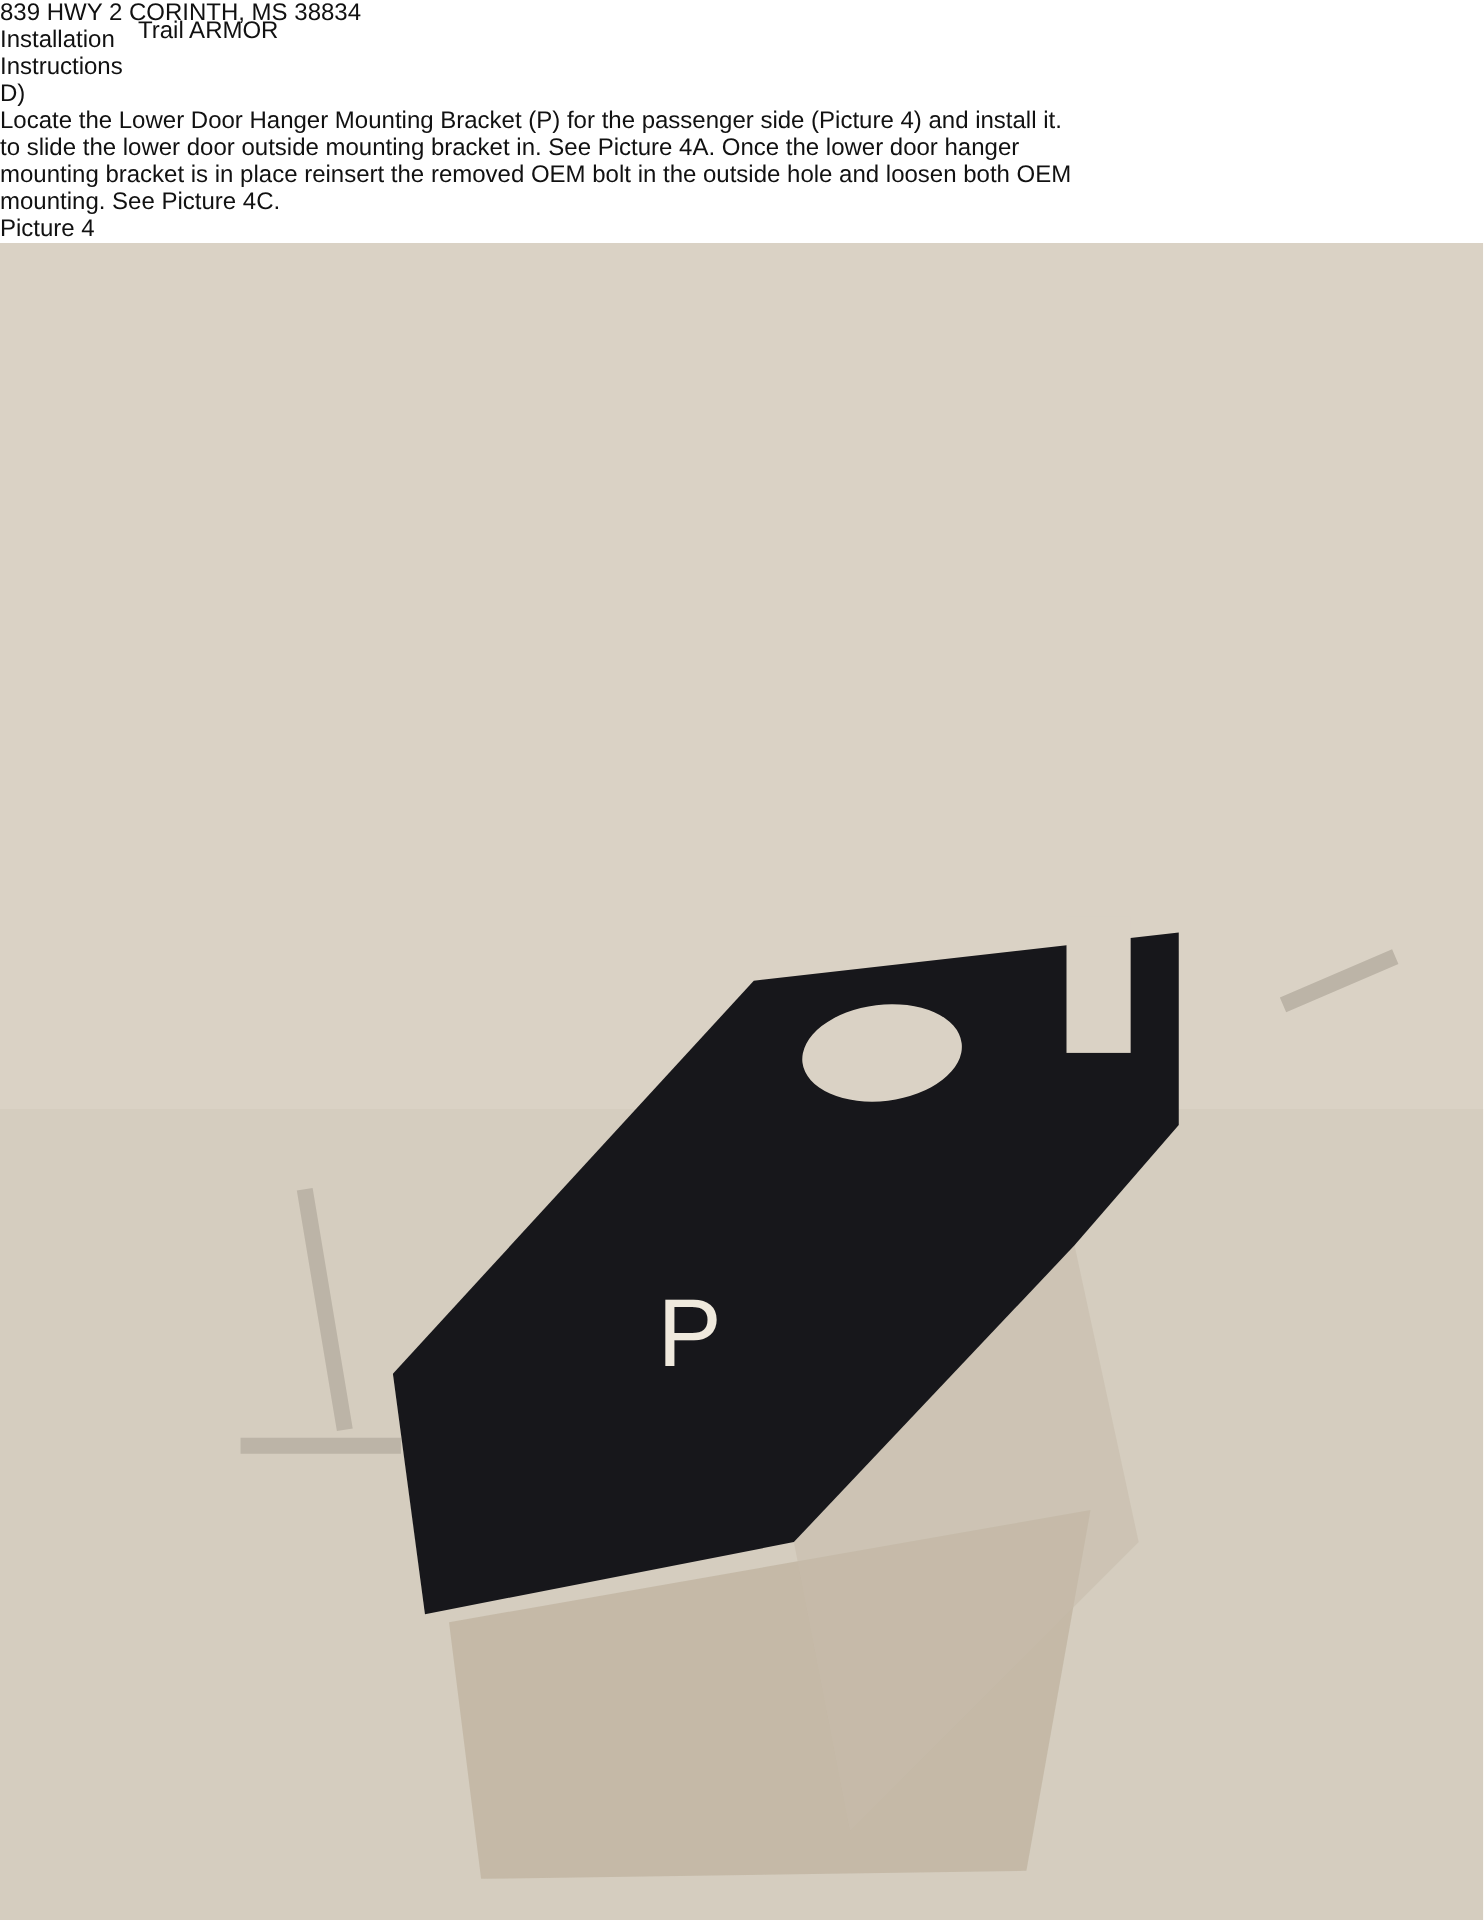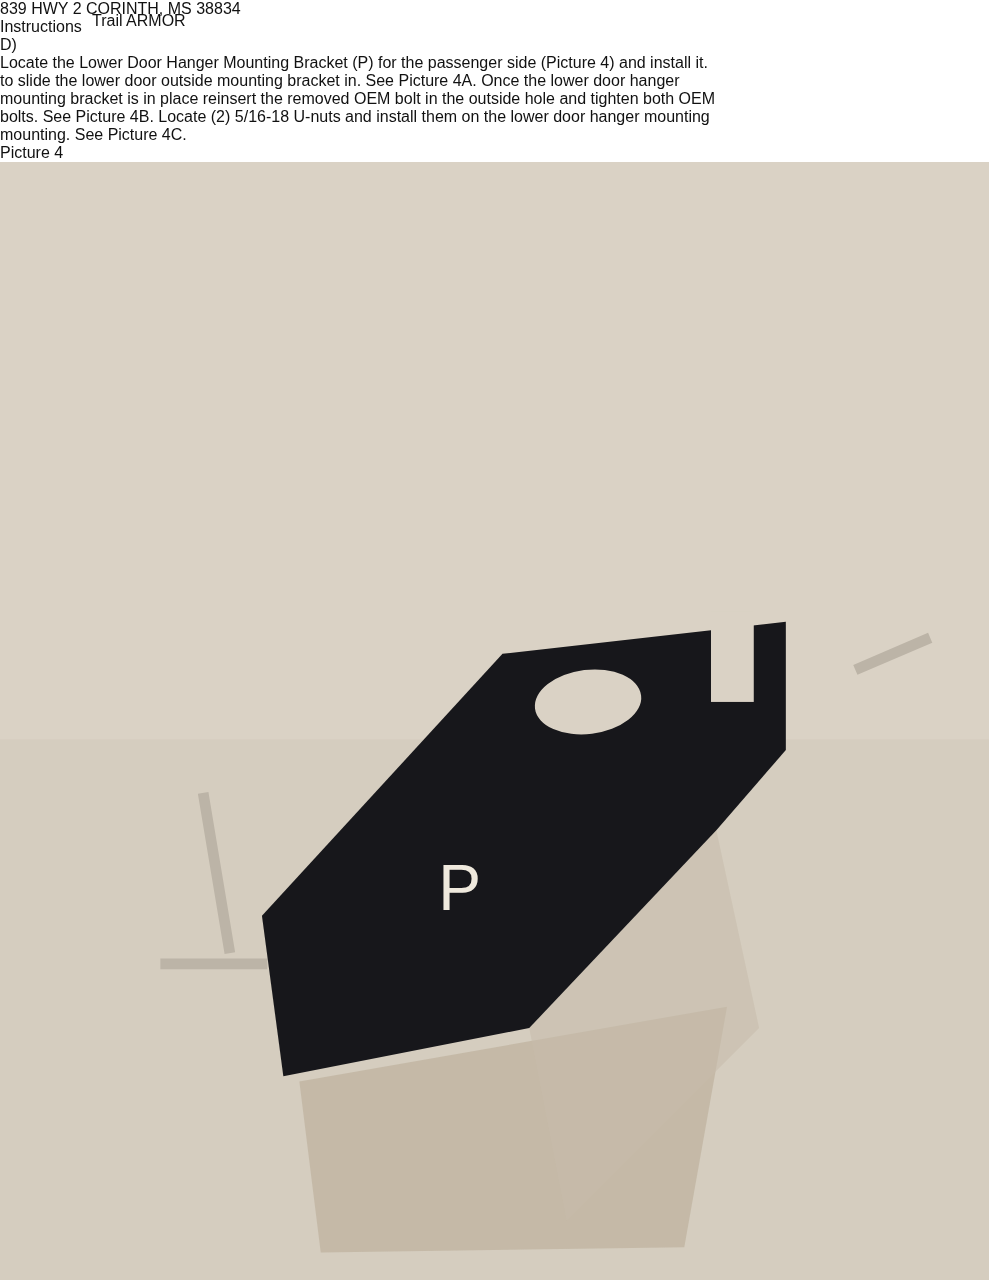--- a/index.html
+++ b/index.html
@@ -47,30 +47,30 @@
       <span class="logo-trail">Trail</span>
       <span class="logo-armor">ARMOR</span>
     </div>
   </div>
 
   <div class="company">
     <div>839 HWY 2 CORINTH, MS 38834</div>
   </div>
 
   <div class="doc-title">
+    <div>Installation</div>
     <div>Instructions</div>
   </div>
 
   <div class="section sec-d">
     <div class="section-letter">D)</div>
     <div class="section-lines">
       <div>Locate the Lower Door Hanger Mounting Bracket (P) for the passenger side (Picture 4) and install it.</div>
       <div>to slide the lower door outside mounting bracket in. See Picture 4A.  Once the lower door hanger</div>
-      <div>mounting bracket is in place reinsert the removed OEM bolt in the outside hole and tighten both OEM</div>
-      <div>bolts.  See Picture 4B.  Locate (2) 5/16-18 U-nuts and install them on the lower door hanger mounting</div>
+      <div>mounting bracket is in place reinsert the removed OEM bolt in the outside hole and loosen both OEM</div>
       <div>mounting.  See Picture 4C.</div>
     </div>
   </div>
 
   <div class="figure fig4">
     <div class="fig-label">Picture 4</div>
     <svg viewBox="0 0 185 320" preserveAspectRatio="none">
       <rect width="185" height="320" fill="#dad2c5"></rect>
       <rect y="108" width="185" height="212" fill="#d5cdbf"></rect>
       <path d="M38 118 l5 30 M30 150 h20 M150 225 l12 4 M160 95 l14 -6" stroke="#bcb4a7" stroke-width="2" fill="none"></path>

